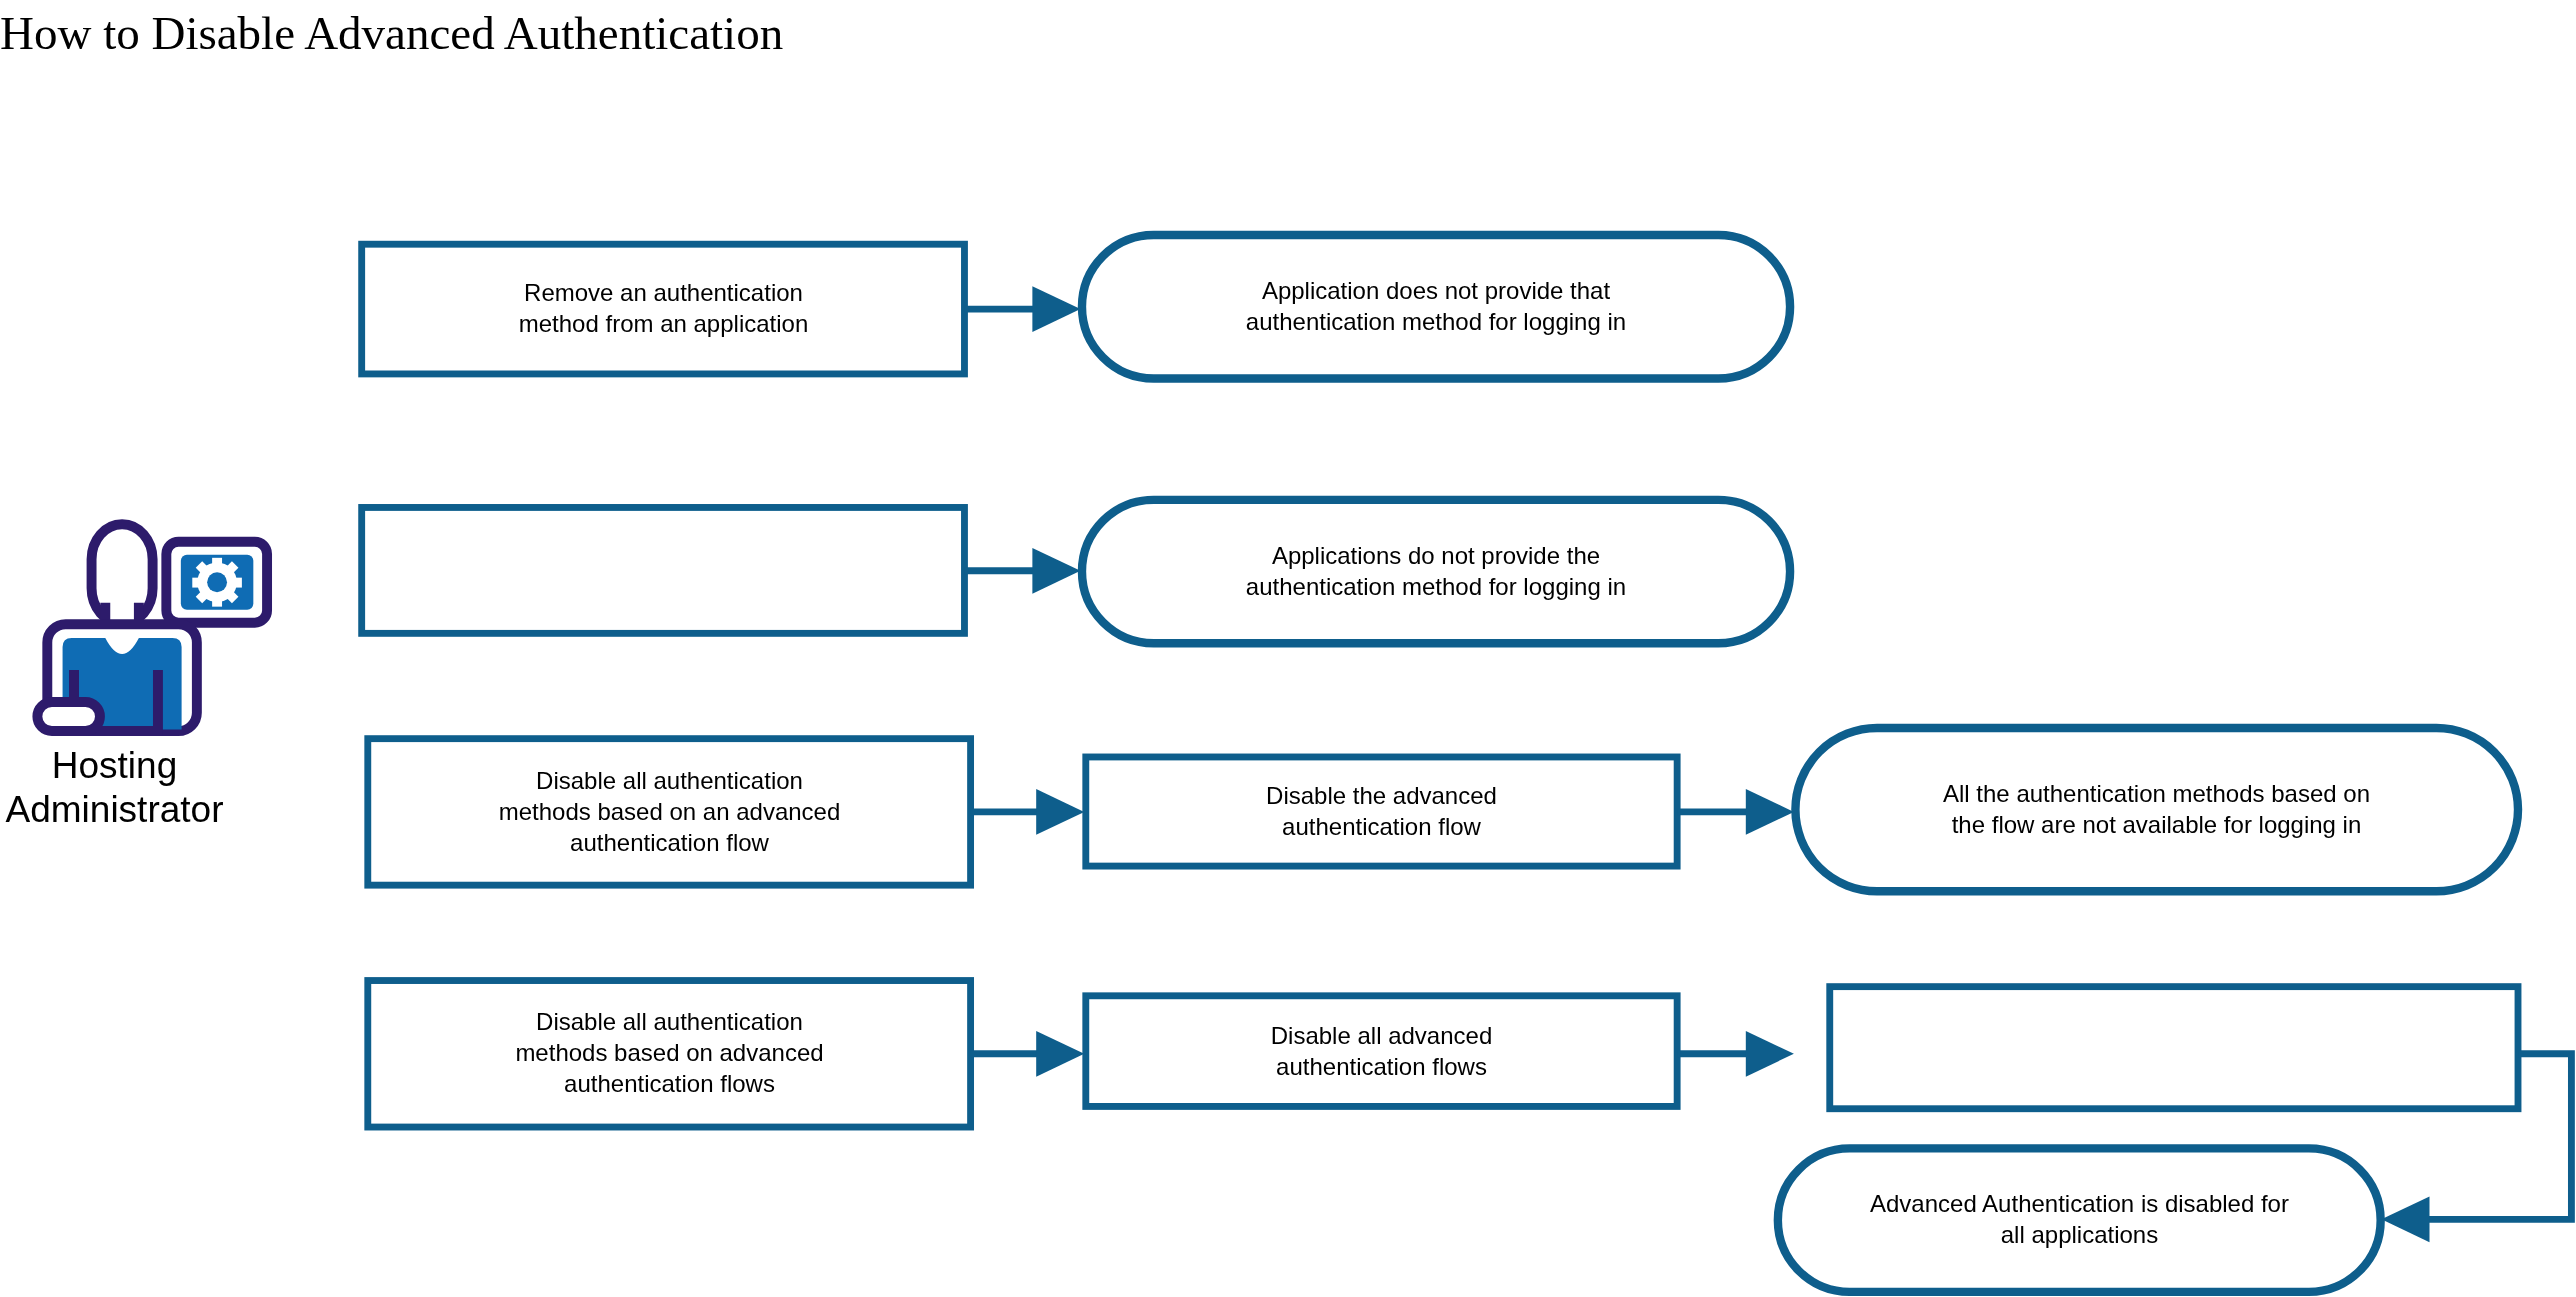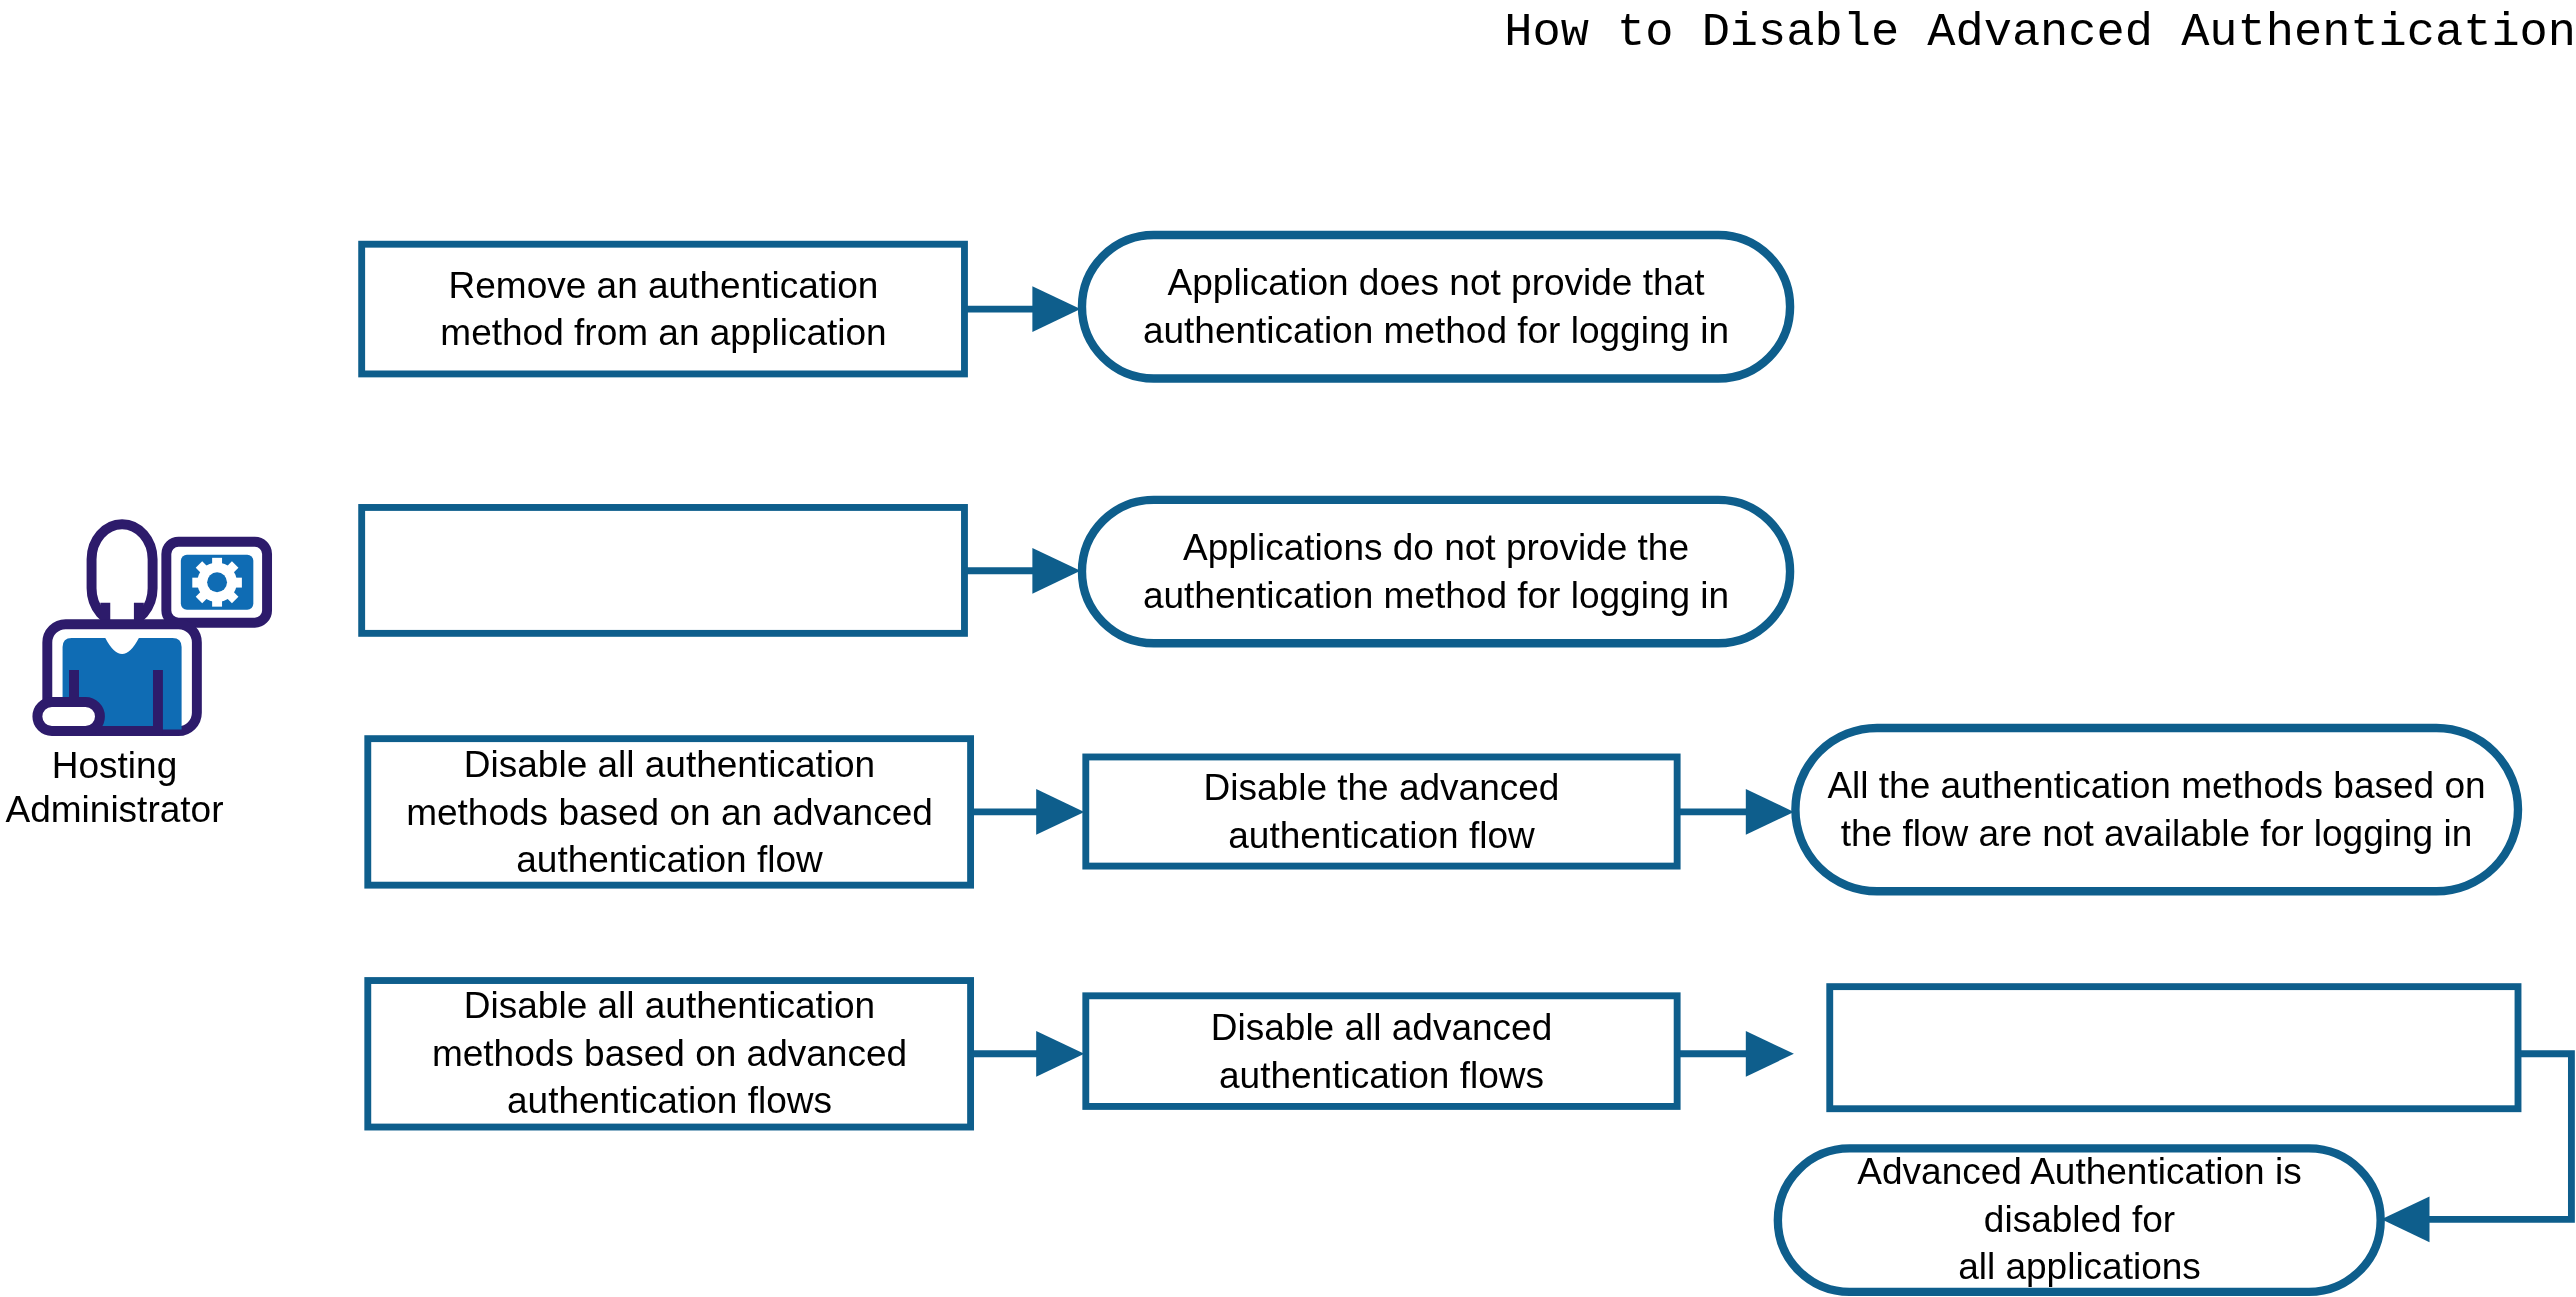--- a/index.html
+++ b/index.html
@@ -24,37 +24,37 @@
     left: 0;
     top: 0;
     width: 2576px;
     height: 1298px;
   }
   .diagram-title {
     position: absolute;
     left: 0;
     top: 6.1px;
     width: 2576px;
-    text-align: right;
-    font-family: Liberation Mono, monospace;
+    text-align: left;
+    font-family: Liberation Serif, serif;
     font-size: 47px;
     font-weight: 400;
     color: #000000;
     letter-spacing: 0px;
   }
   
   .node-text {
     position: absolute;
     display: flex;
     align-items: center;
     justify-content: center;
     text-align: center;
     color: #000000;
     font-family: "Liberation Sans Narrow", "Liberation Sans", sans-serif;
-    font-size: 37px;
+    font-size: 24px;
     line-height: 1.28;
     font-weight: 400;
     box-sizing: border-box;
     padding: 0 13.7px;
     white-space: pre-line;
     pointer-events: none;
   }
   .actor-label {
     position: absolute;
     text-align: center;

